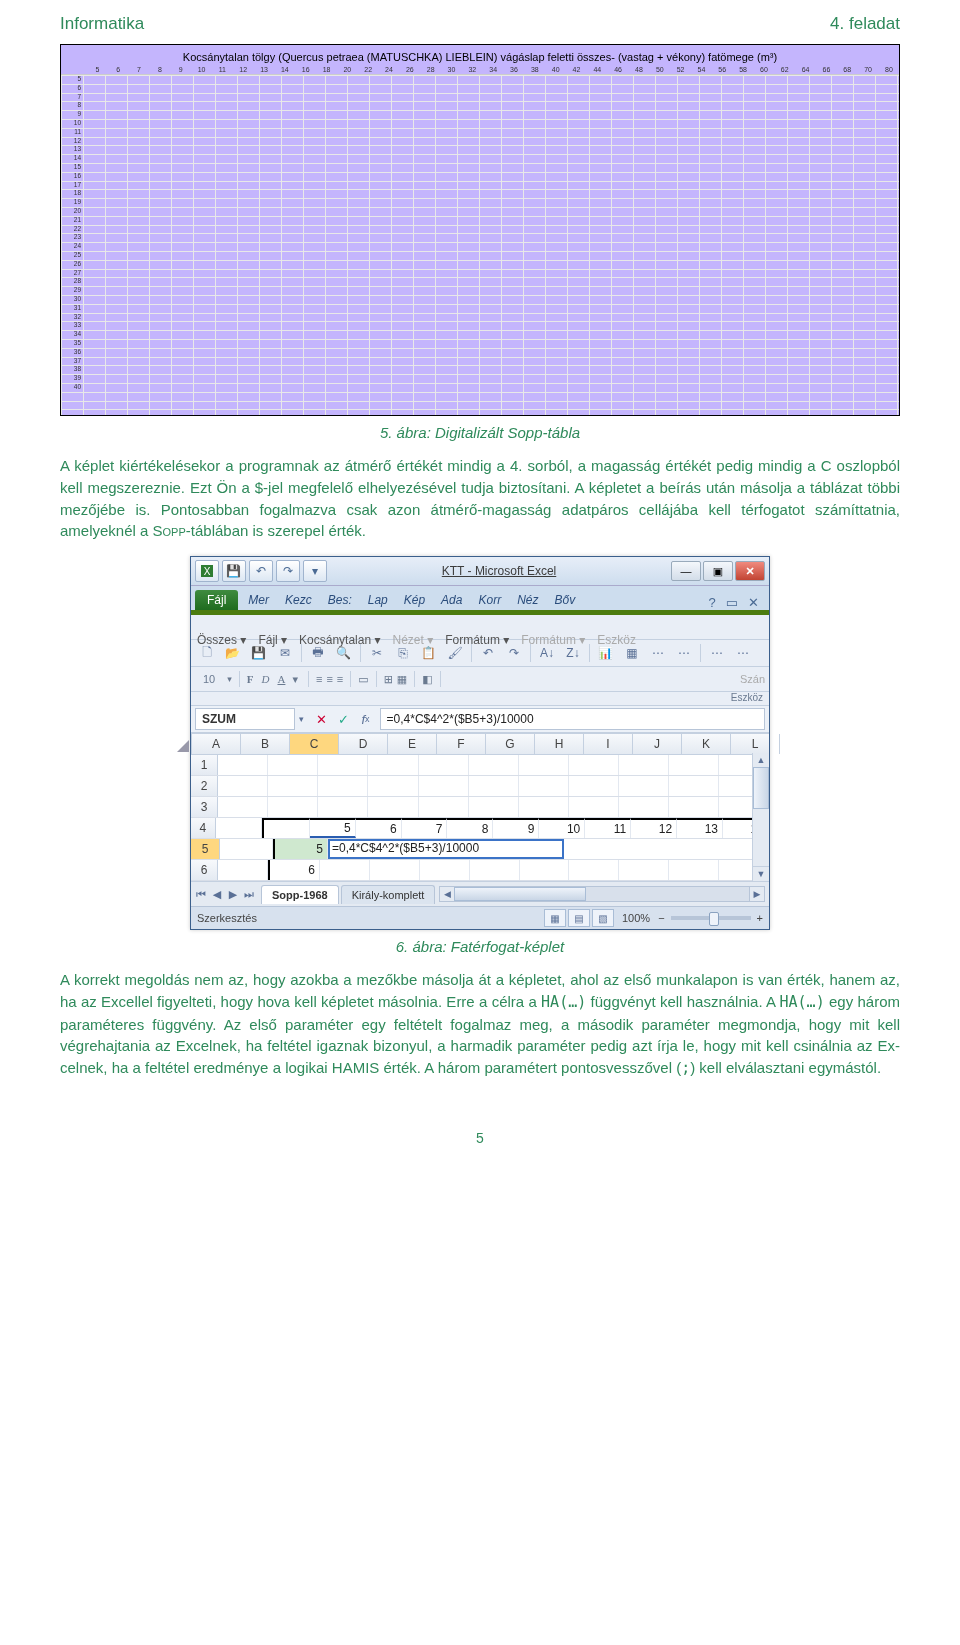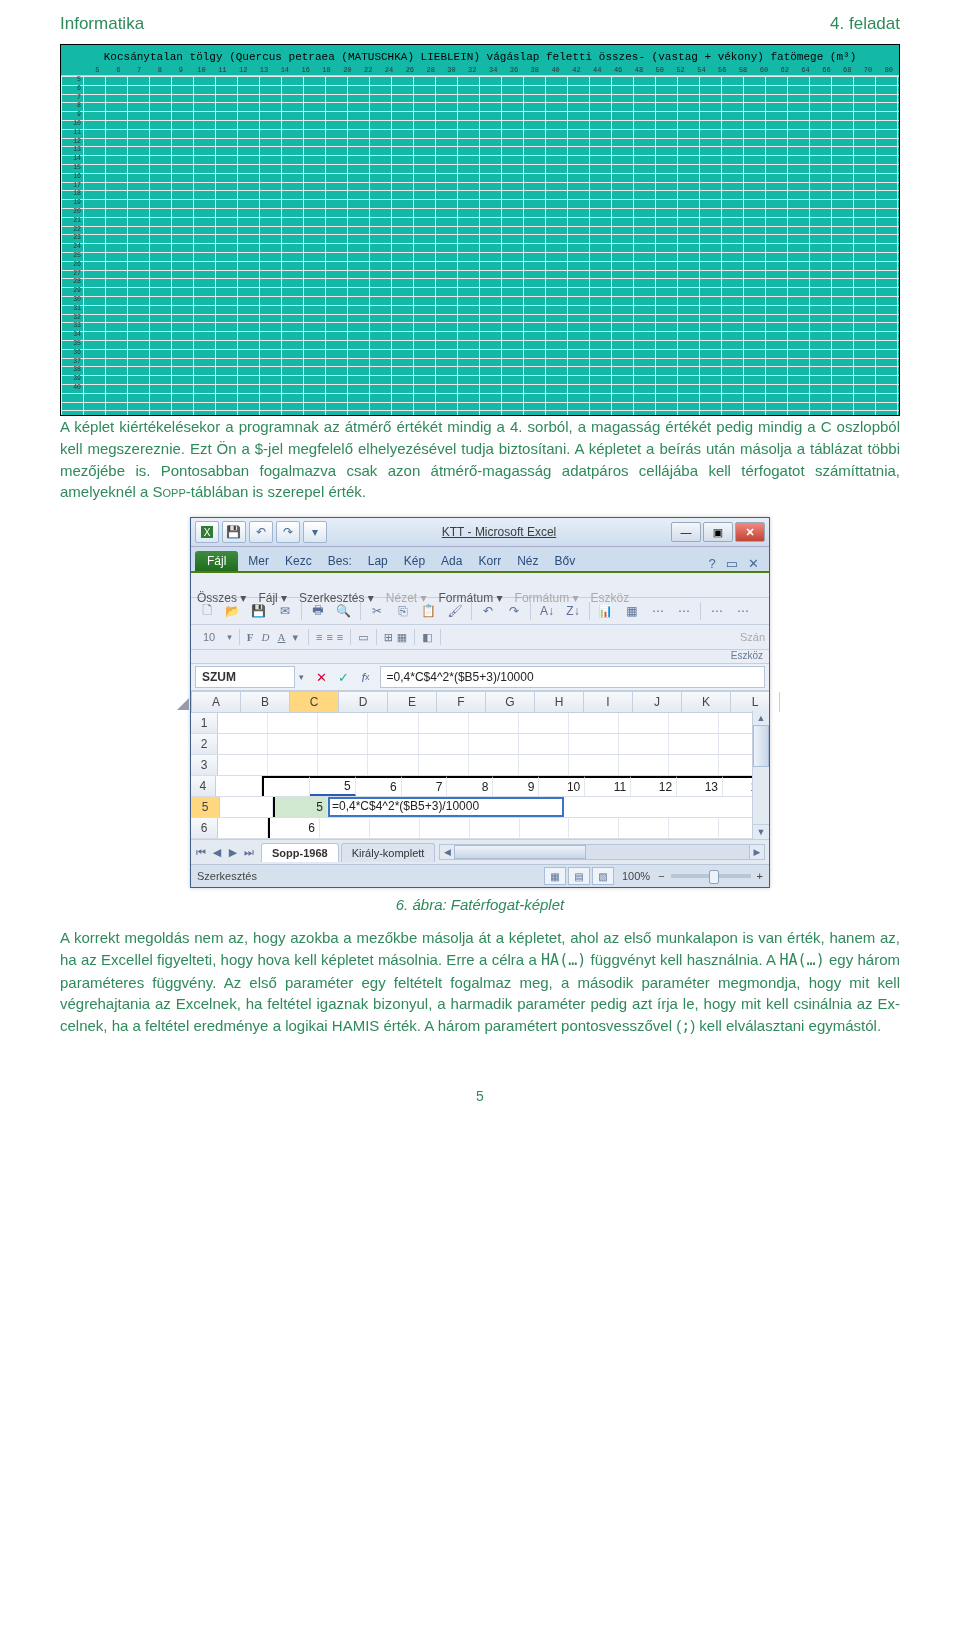--- a/index.html
+++ b/index.html
@@ -14,26 +14,26 @@
   }
   .header-row {
     display: flex;
     justify-content: space-between;
     color: #2f8a5b;
     font-size: 17px;
     margin-bottom: 10px;
   }
   .sopp-figure {
     border: 1px solid #000;
-    margin: 10px 0 0 0;
+    margin: 10px 0 8px 0;
     height: 370px;
-    background: #14b8a6;
+    background: #c4b5fd;
     display: flex;
     flex-direction: column;
-    font-family: Liberation Mono, monospace;
+    font-family: Liberation Sans, sans-serif;
   }
   .sopp-title {
     text-align: center;
     font-size: 11px;
     padding: 6px 4px 2px;
   }
   .sopp-sub {
     text-align: center;
     font-size: 9px;
     border-bottom: 1px solid #ccc;
@@ -109,28 +109,28 @@
   }
   .wintitle { flex: 1; text-align: center; color: #3c3c3c; font-size: 12px; text-decoration: underline; }
   .winbtns { display: flex; gap: 2px; }
   .winbtn { width: 28px; height: 18px; border: 1px solid #9ab; border-radius: 2px;
     display: flex; align-items: center; justify-content: center; font-size: 11px; }
   .winbtn.min { background: linear-gradient(#f4f7fb,#d3dde9); }
   .winbtn.max { background: linear-gradient(#f4f7fb,#d3dde9); }
   .winbtn.close { background: linear-gradient(#f08a7e,#c24433); color: #fff; font-weight: bold; }
   .ribbon-tabs {
     display: flex; align-items: flex-end; height: 24px;
-    background: #cdddee; padding: 0 4px; border-bottom: 2px solid #4d7c0f;
+    background: #cdddee; padding: 0 4px; border-bottom: 5px solid #4d7c0f;
     gap: 6px;
   }
   .file-tab {
     background: linear-gradient(#3f8b3f,#1f6c1f); color: #fff;
     padding: 3px 12px; border-radius: 3px 3px 0 0; font-size: 12px;
   }
-  .rtab { color: #2b4d7c; padding: 3px 4px; font-size: 12px; }
+  .rtab { color: #2b4d7c; padding: 3px 4px; font-size: 12px; font-style: italic; }
   .rtab-right { margin-left: auto; display: flex; gap: 10px; color:#4a6a94; font-size:13px; padding-right:6px;}
   .subbar {
     display: flex; align-items: center; height: 24px; background: #e9eef6;
     border-bottom: 1px solid #c4d0e0; padding: 0 6px; gap: 12px;
     color: #777; font-size: 12px;
   }
   .subbar .item { display: flex; align-items: center; gap: 3px; color: #555; margin-top: 25px; }
   .subbar .item.dis { color: #aaa; }
   .iconrow {
     display: flex; align-items: center; height: 26px; background: #e9eef6;
@@ -320,20 +320,23 @@
           <div>35</div>
           <div>36</div>
           <div>37</div>
           <div>38</div>
           <div>39</div>
           <div>40</div>
         </div>
     </div>
   </div>
 
+  <div class="caption">
+    <span>5. ábra: Digitalizált Sopp-tábla</span>
+  </div>
 
   <div class="body-text">
     <span>A képlet kiértékelésekor a programnak az átmérő értékét mindig a 4. sorból, a magasság értékét pedig mindig a C oszlopból kell megszereznie. Ezt Ön a $-jel meg­felelő elhelyezésével tudja biztosítani. A képletet a beírás után másolja a táblázat többi mezőjébe is. Pontosabban fogalmazva csak azon átmérő-magasság adatpáros cellájába kell térfogatot számíttatnia, amelyeknél a </span><span class="smallcaps">Sopp</span><span>-táblában is szerepel érték.</span>
   </div>
 
   <div class="excel-wrap">
     <div class="titlebar">
       <div class="qat">
         <div class="qat-btn">
           <svg width="14" height="14" viewBox="0 0 14 14">
@@ -370,21 +373,21 @@
       <div class="rtab-right">
         <span>?</span>
         <span>▭</span>
         <span>✕</span>
       </div>
     </div>
 
     <div class="subbar">
       <span class="item">Összes ▾</span>
       <span class="item">Fájl ▾</span>
-      <span class="item">Szerkesztés ▾</span>
+      <span class="item">Kocsánytalan ▾</span>
       <span class="item dis">Nézet ▾</span>
       <span class="item">Formátum ▾</span>
       <span class="item dis">Formátum ▾</span>
       <span class="item dis">Eszköz</span>
     </div>
 
     <div class="iconrow">
       <div class="ibtn">🗋</div>
       <div class="ibtn">📂</div>
       <div class="ibtn">💾</div>

